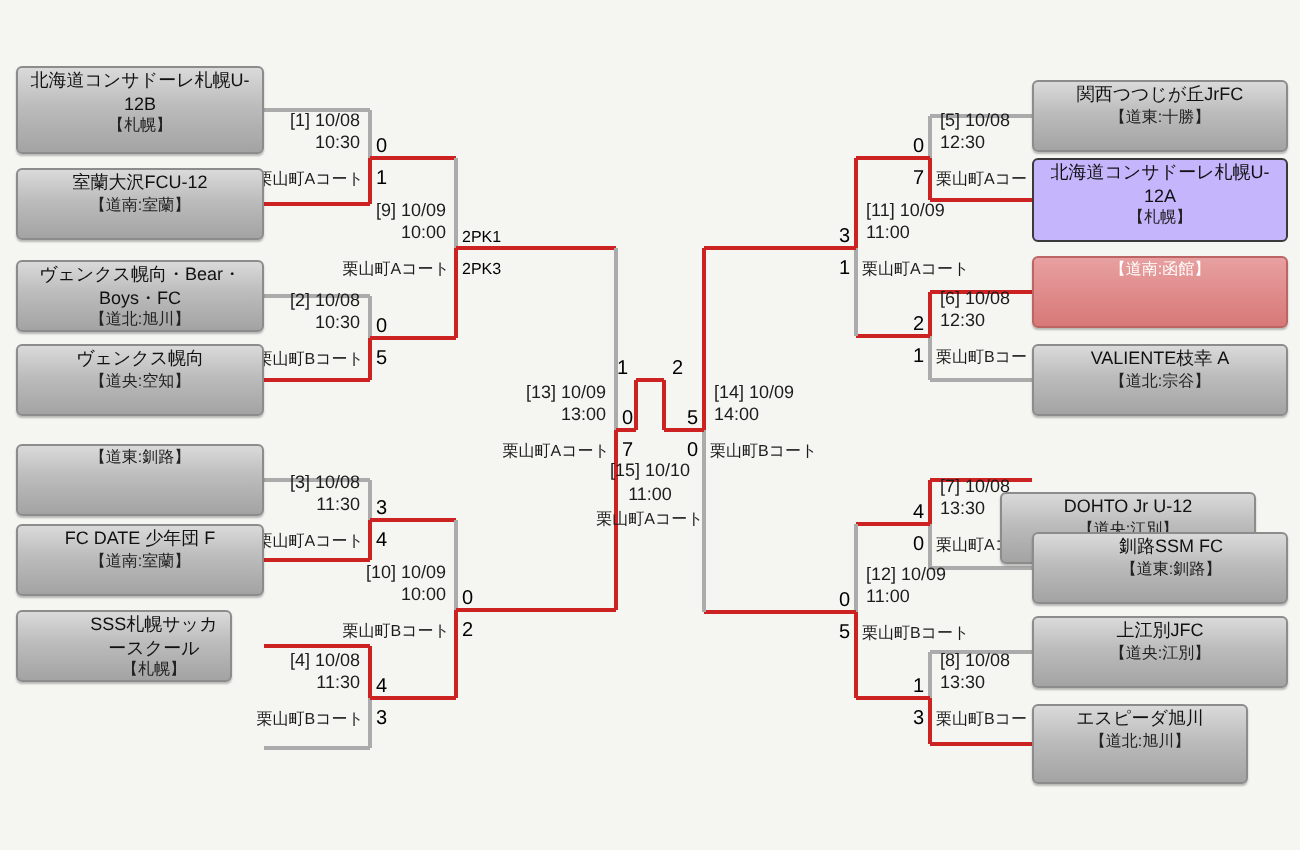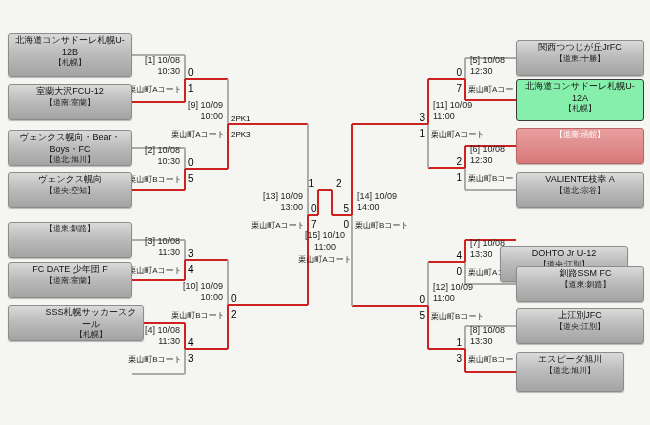--- a/index.html
+++ b/index.html
@@ -11,21 +11,21 @@
   .team{
     position:absolute;display:flex;flex-direction:column;align-items:center;
     text-align:center;border-radius:3px;box-sizing:border-box;padding:1px 2px;line-height:1.3;
   }
   .team .t-name{font-size:9px;color:#111;}
   .team .t-district{font-size:8px;color:#222;}
   .team.gray{
     background:linear-gradient(180deg,#dadada 0%,#bcbcbc 45%,#a3a3a3 100%);
     border:1px solid #8c8c8c;box-shadow:0 1px 1px rgba(0,0,0,.25);
   }
-  .team.white{background:#86efac;border:1px solid #3a3a3a;}
+  .team.white{background:#c4b5fd;border:1px solid #3a3a3a;}
   .team.pink{
     background:linear-gradient(180deg,#e8a0a0 0%,#d87878 100%);
     border:1px solid #bb6565;box-shadow:0 1px 1px rgba(0,0,0,.25);
   }
   .team.pink .t-name,.team.pink .t-district{color:#ffffff;}
   #bracket-lines text{font-size:9px;fill:#1c1c1c;}
   #bracket-lines text.court{font-size:8px;}
   #bracket-lines text.score{font-size:10px;fill:#000;}
   #bracket-lines text.score.pk{font-size:8px;}
 </style>
@@ -187,21 +187,21 @@
       <div class="t-name">ヴェンクス幌向</div>
       <div class="t-district">【道央:空知】</div>
     </div>
     <div class="team gray" style="left: 8px; top: 222px; width: 124px; height: 36px;">
       <div class="t-district">【道東:釧路】</div>
     </div>
     <div class="team gray" style="left: 8px; top: 262px; width: 124px; height: 36px;">
       <div class="t-name">FC DATE 少年団 F</div>
       <div class="t-district">【道南:室蘭】</div>
     </div>
-    <div class="team gray" style="left: 8px; top: 305px; width: 136px; height: 36px; padding-left: 32px;">
+    <div class="team gray" style="left: 8px; top: 305px; width: 108px; height: 36px; padding-left: 32px;">
       <div class="t-name">SSS札幌サッカースクール</div>
       <div class="t-district">【札幌】</div>
     </div>
     <div class="team gray" style="left: 516px; top: 40px; width: 128px; height: 36px;">
       <div class="t-name">関西つつじが丘JrFC</div>
       <div class="t-district">【道東:十勝】</div>
     </div>
     <div class="team white" style="left: 516px; top: 79px; width: 128px; height: 42px;">
       <div class="t-name">北海道コンサドーレ札幌U-12A</div>
       <div class="t-district">【札幌】</div>

